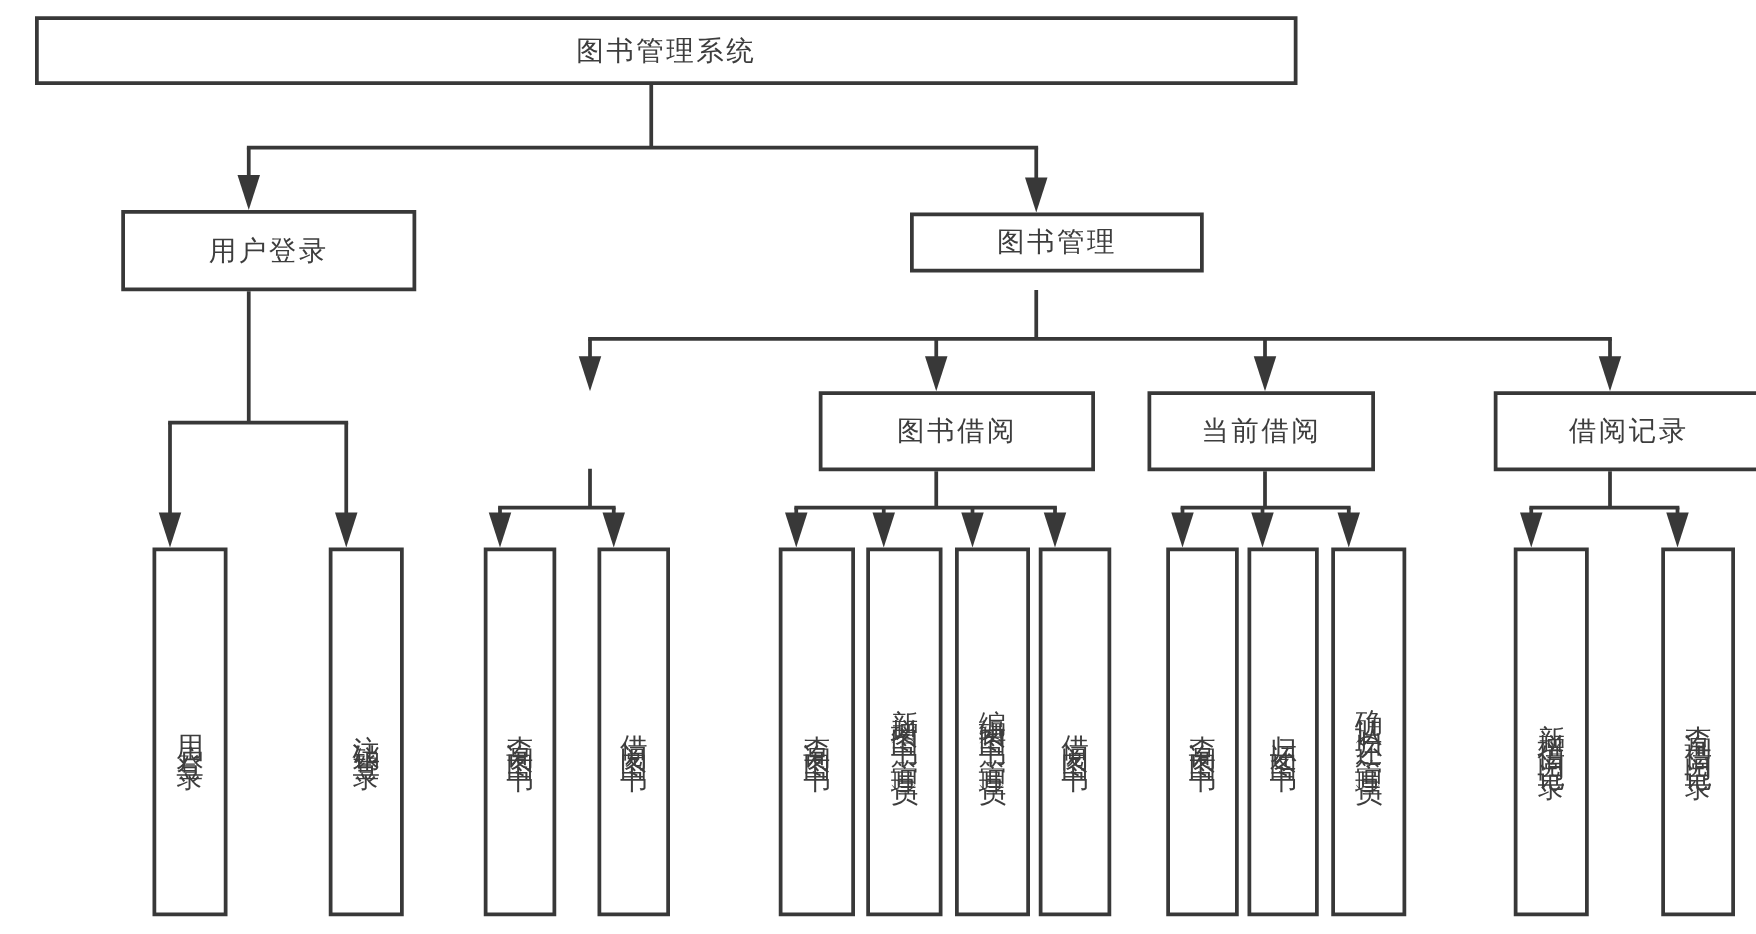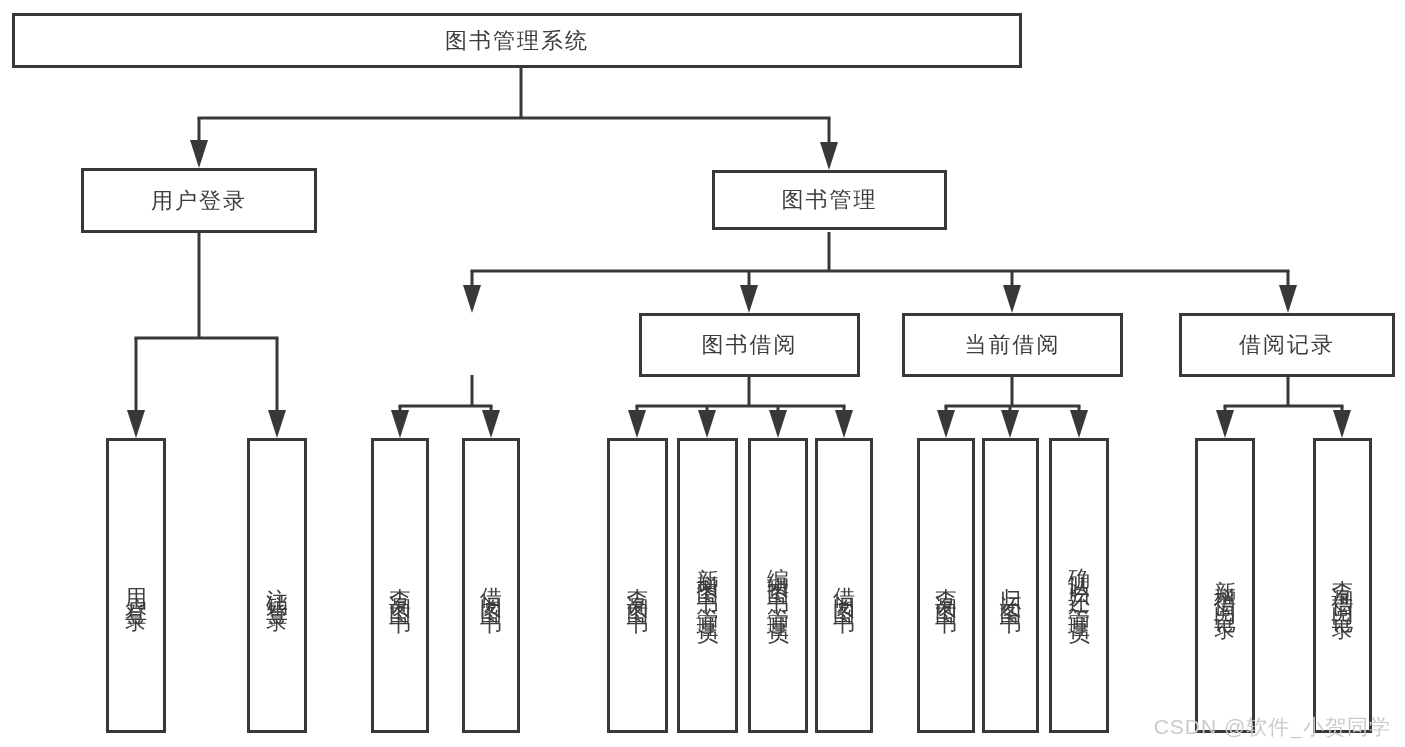--- a/index.html
+++ b/index.html
@@ -19,20 +19,21 @@
   }
   .box {
     position: absolute;
     box-sizing: border-box;
     border: 3px solid #383838;
     background: #ffffff;
     display: flex;
     align-items: center;
     justify-content: center;
     z-index: 2;
+    margin-left: 16px;
   }
   .box .lbl {
     color: #3d3d3d;
     white-space: nowrap;
   }
   .hbox .lbl {
     font-size: 22px;
     letter-spacing: 2px;
   }
   .vbox .lbl {
@@ -125,28 +126,28 @@
     </g>
   </svg>
 
   <div class="box hbox" style="left:12px;top:13px;width:1010px;height:55px;">
     <span class="lbl">图书管理系统</span>
   </div>
 
   <div class="box hbox" style="left:81px;top:168px;width:236px;height:65px;">
     <span class="lbl">用户登录</span>
   </div>
-  <div class="box hbox" style="left:712px;top:170px;width:235px;height:60px;">
+  <div class="box hbox" style="left:712px;top:170px;width:235px;height:48px;">
     <span class="lbl">图书管理</span>
   </div>
 
   <div class="box hbox" style="left:639px;top:313px;width:221px;height:64px;font-family:Liberation Serif, serif;">
     <span class="lbl">图书借阅</span>
   </div>
-  <div class="box hbox" style="left:902px;top:313px;width:221px;height:64px;">
+  <div class="box hbox" style="left:902px;top:313px;width:182px;height:64px;">
     <span class="lbl">当前借阅</span>
   </div>
   <div class="box hbox" style="left:1179px;top:313px;width:216px;height:64px;">
     <span class="lbl">借阅记录</span>
   </div>
 
   <div class="box vbox" style="left:106px;top:438px;width:60px;height:295px;">
     <span class="lbl">用户登录</span>
   </div>
   <div class="box vbox" style="left:247px;top:438px;width:60px;height:295px;">
@@ -183,14 +184,13 @@
     <span class="lbl">确认归还（管理员）</span>
   </div>
 
   <div class="box vbox" style="left:1195px;top:438px;width:60px;height:295px;">
     <span class="lbl">新增借阅记录</span>
   </div>
   <div class="box vbox" style="left:1313px;top:438px;width:59px;height:295px;">
     <span class="lbl">查询借阅记录</span>
   </div>
 
-  <div class="watermark">CSDN @软件_小贺同学</div>
 </div>
 
 </body></html>

